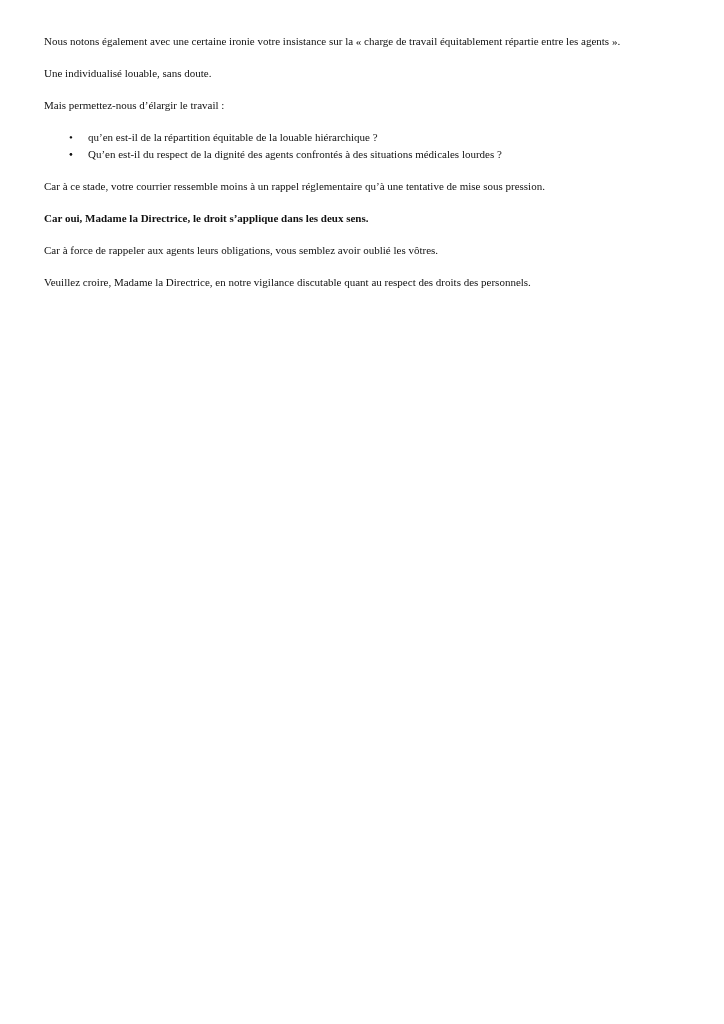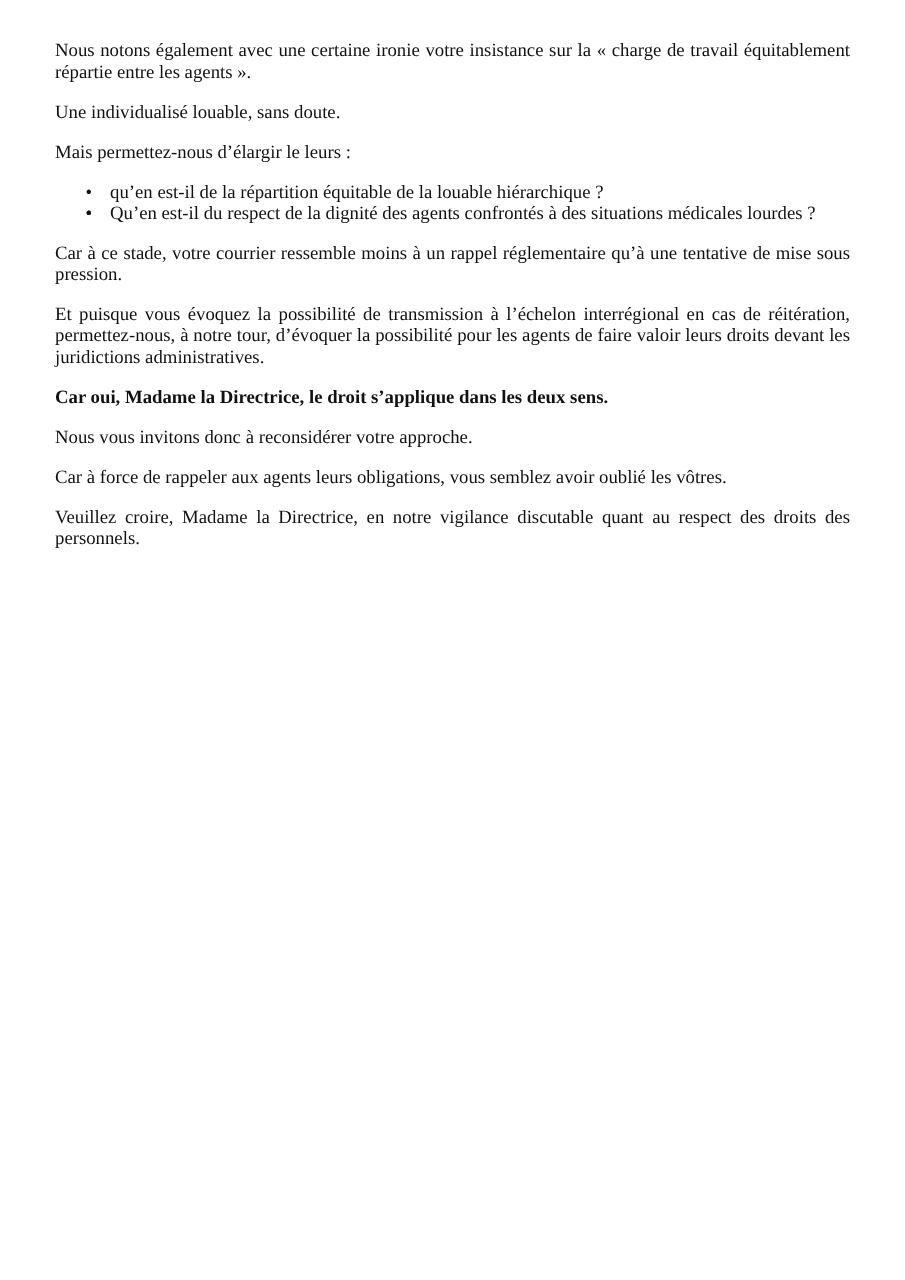--- a/index.html
+++ b/index.html
@@ -12,21 +12,21 @@
       height: 1024px;
       overflow: hidden;
       position: relative;
     }
     .page {
       position: absolute;
       left: 44px;
       top: 33px;
       width: 636px;
       font-family: "Liberation Serif", "DejaVu Serif", serif;
-      font-size: 15px;
+      font-size: 11px;
       line-height: 17px;
       color: #111111;
     }
     .para {
       margin: 0 0 15px 0;
       text-align: justify;
     }
     .bold {
       font-weight: bold;
     }
@@ -50,40 +50,38 @@
     .signature-gap {
       height: 32px;
     }
   </style>
 </head>
 <body>
 
 <div class="page">
   <p class="para">Nous notons également avec une certaine ironie votre insistance sur la « charge de travail équitablement répartie entre les agents ».</p>
   <p class="para">Une individualisé louable, sans doute.</p>
-  <p class="para">Mais permettez-nous d’élargir le leurs :</p>
+  <p class="para">Mais permettez-nous d’élargir le travail :</p>
 
   <ul class="bullets">
     <li>
       <span class="bullet">•</span>
       <span>qu’en est-il de la répartition équitable de la louable hiérarchique ?</span>
     </li>
     <li>
       <span class="bullet">•</span>
     </li>
     <li>
       <span class="bullet">•</span>
       <span>Qu’en est-il du respect de la dignité des agents confrontés à des situations médicales lourdes ?</span>
     </li>
   </ul>
 
   <p class="para">Car à ce stade, votre courrier ressemble moins à un rappel réglementaire qu’à une tentative de mise sous pression.</p>
-  <p class="para">Et puisque vous évoquez la possibilité de transmission à l’échelon interrégional en cas de réitération, permettez-nous, à notre tour, d’évoquer la possibilité pour les agents de faire valoir leurs droits devant les juridictions administratives.</p>
 
   <p class="para bold">Car oui, Madame la Directrice, le droit s’applique dans les deux sens.</p>
 
-  <p class="para">Nous vous invitons donc à reconsidérer votre approche.</p>
   <p class="para">Car à force de rappeler aux agents leurs obligations, vous semblez avoir oublié les vôtres.</p>
   <p class="para">Veuillez croire, Madame la Directrice, en notre vigilance discutable quant au respect des droits des personnels.</p>
 
   <div class="signature-gap"></div>
 
 </div>
 
 </body></html>

